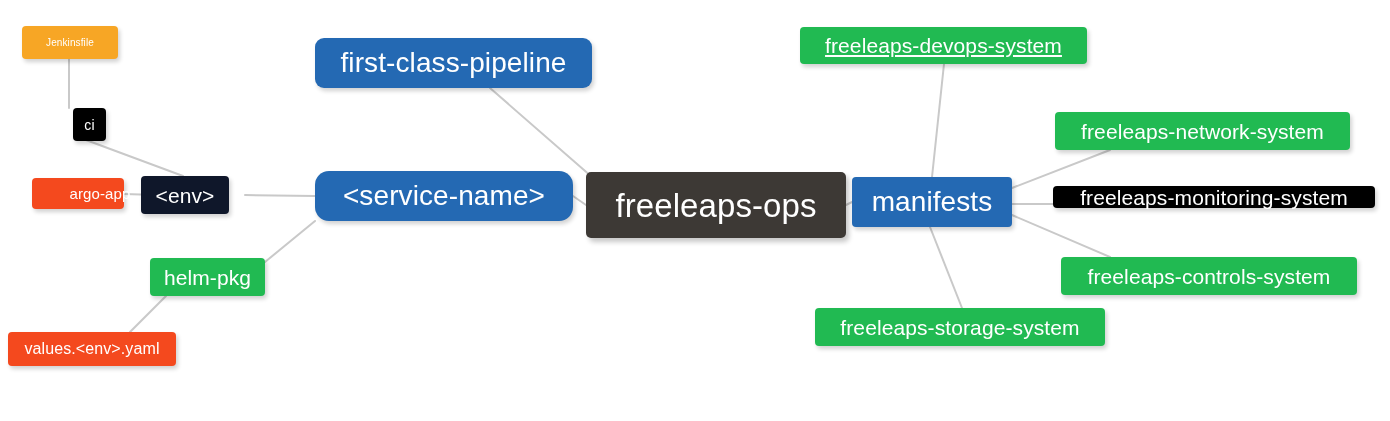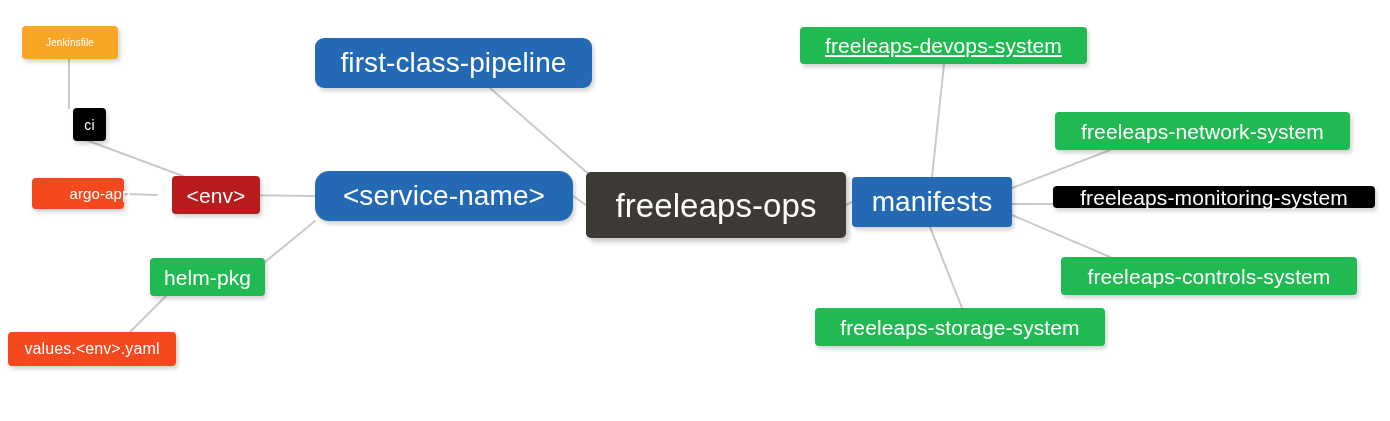--- a/index.html
+++ b/index.html
@@ -66,21 +66,21 @@
   <div id="node-layer">
       <div class="node" style="left: 22px; top: 26px; width: 96px; height: 33px; background: rgb(247, 166, 37); font-size: 10px;">
         <span>Jenkinsfile</span>
       </div>
       <div class="node" style="left: 53px; top: 108px; width: 33px; height: 33px; background: #000000; font-size: 14px; margin-left: 20px;">
         <span>ci</span>
       </div>
       <div class="node" style="left: 32px; top: 178px; width: 92px; height: 31px; background: rgb(244, 73, 30); font-size: 15px; padding-left: 44px;">
         <span>argo-app</span>
       </div>
-      <div class="node" style="left: 172px; top: 176px; width: 88px; height: 38px; background: #b91c1c; font-size: 21px;">
+      <div class="node" style="left: 141px; top: 176px; width: 88px; height: 38px; background: #0f172a; font-size: 21px;">
         <span>&lt;env&gt;</span>
       </div>
       <div class="node" style="left: 150px; top: 258px; width: 115px; height: 38px; background: rgb(33, 186, 82); font-size: 21px;">
         <span>helm-pkg</span>
       </div>
       <div class="node" style="left: 8px; top: 332px; width: 168px; height: 34px; background: rgb(244, 73, 30); font-size: 16px; text-align: center;">
         <span>values.&lt;env&gt;.yaml</span>
       </div>
       <div class="node" style="left: 315px; top: 38px; width: 277px; height: 50px; background: rgb(36, 105, 179); font-size: 28px; border-radius: 9px;">
         <span>first-class-pipeline</span>

